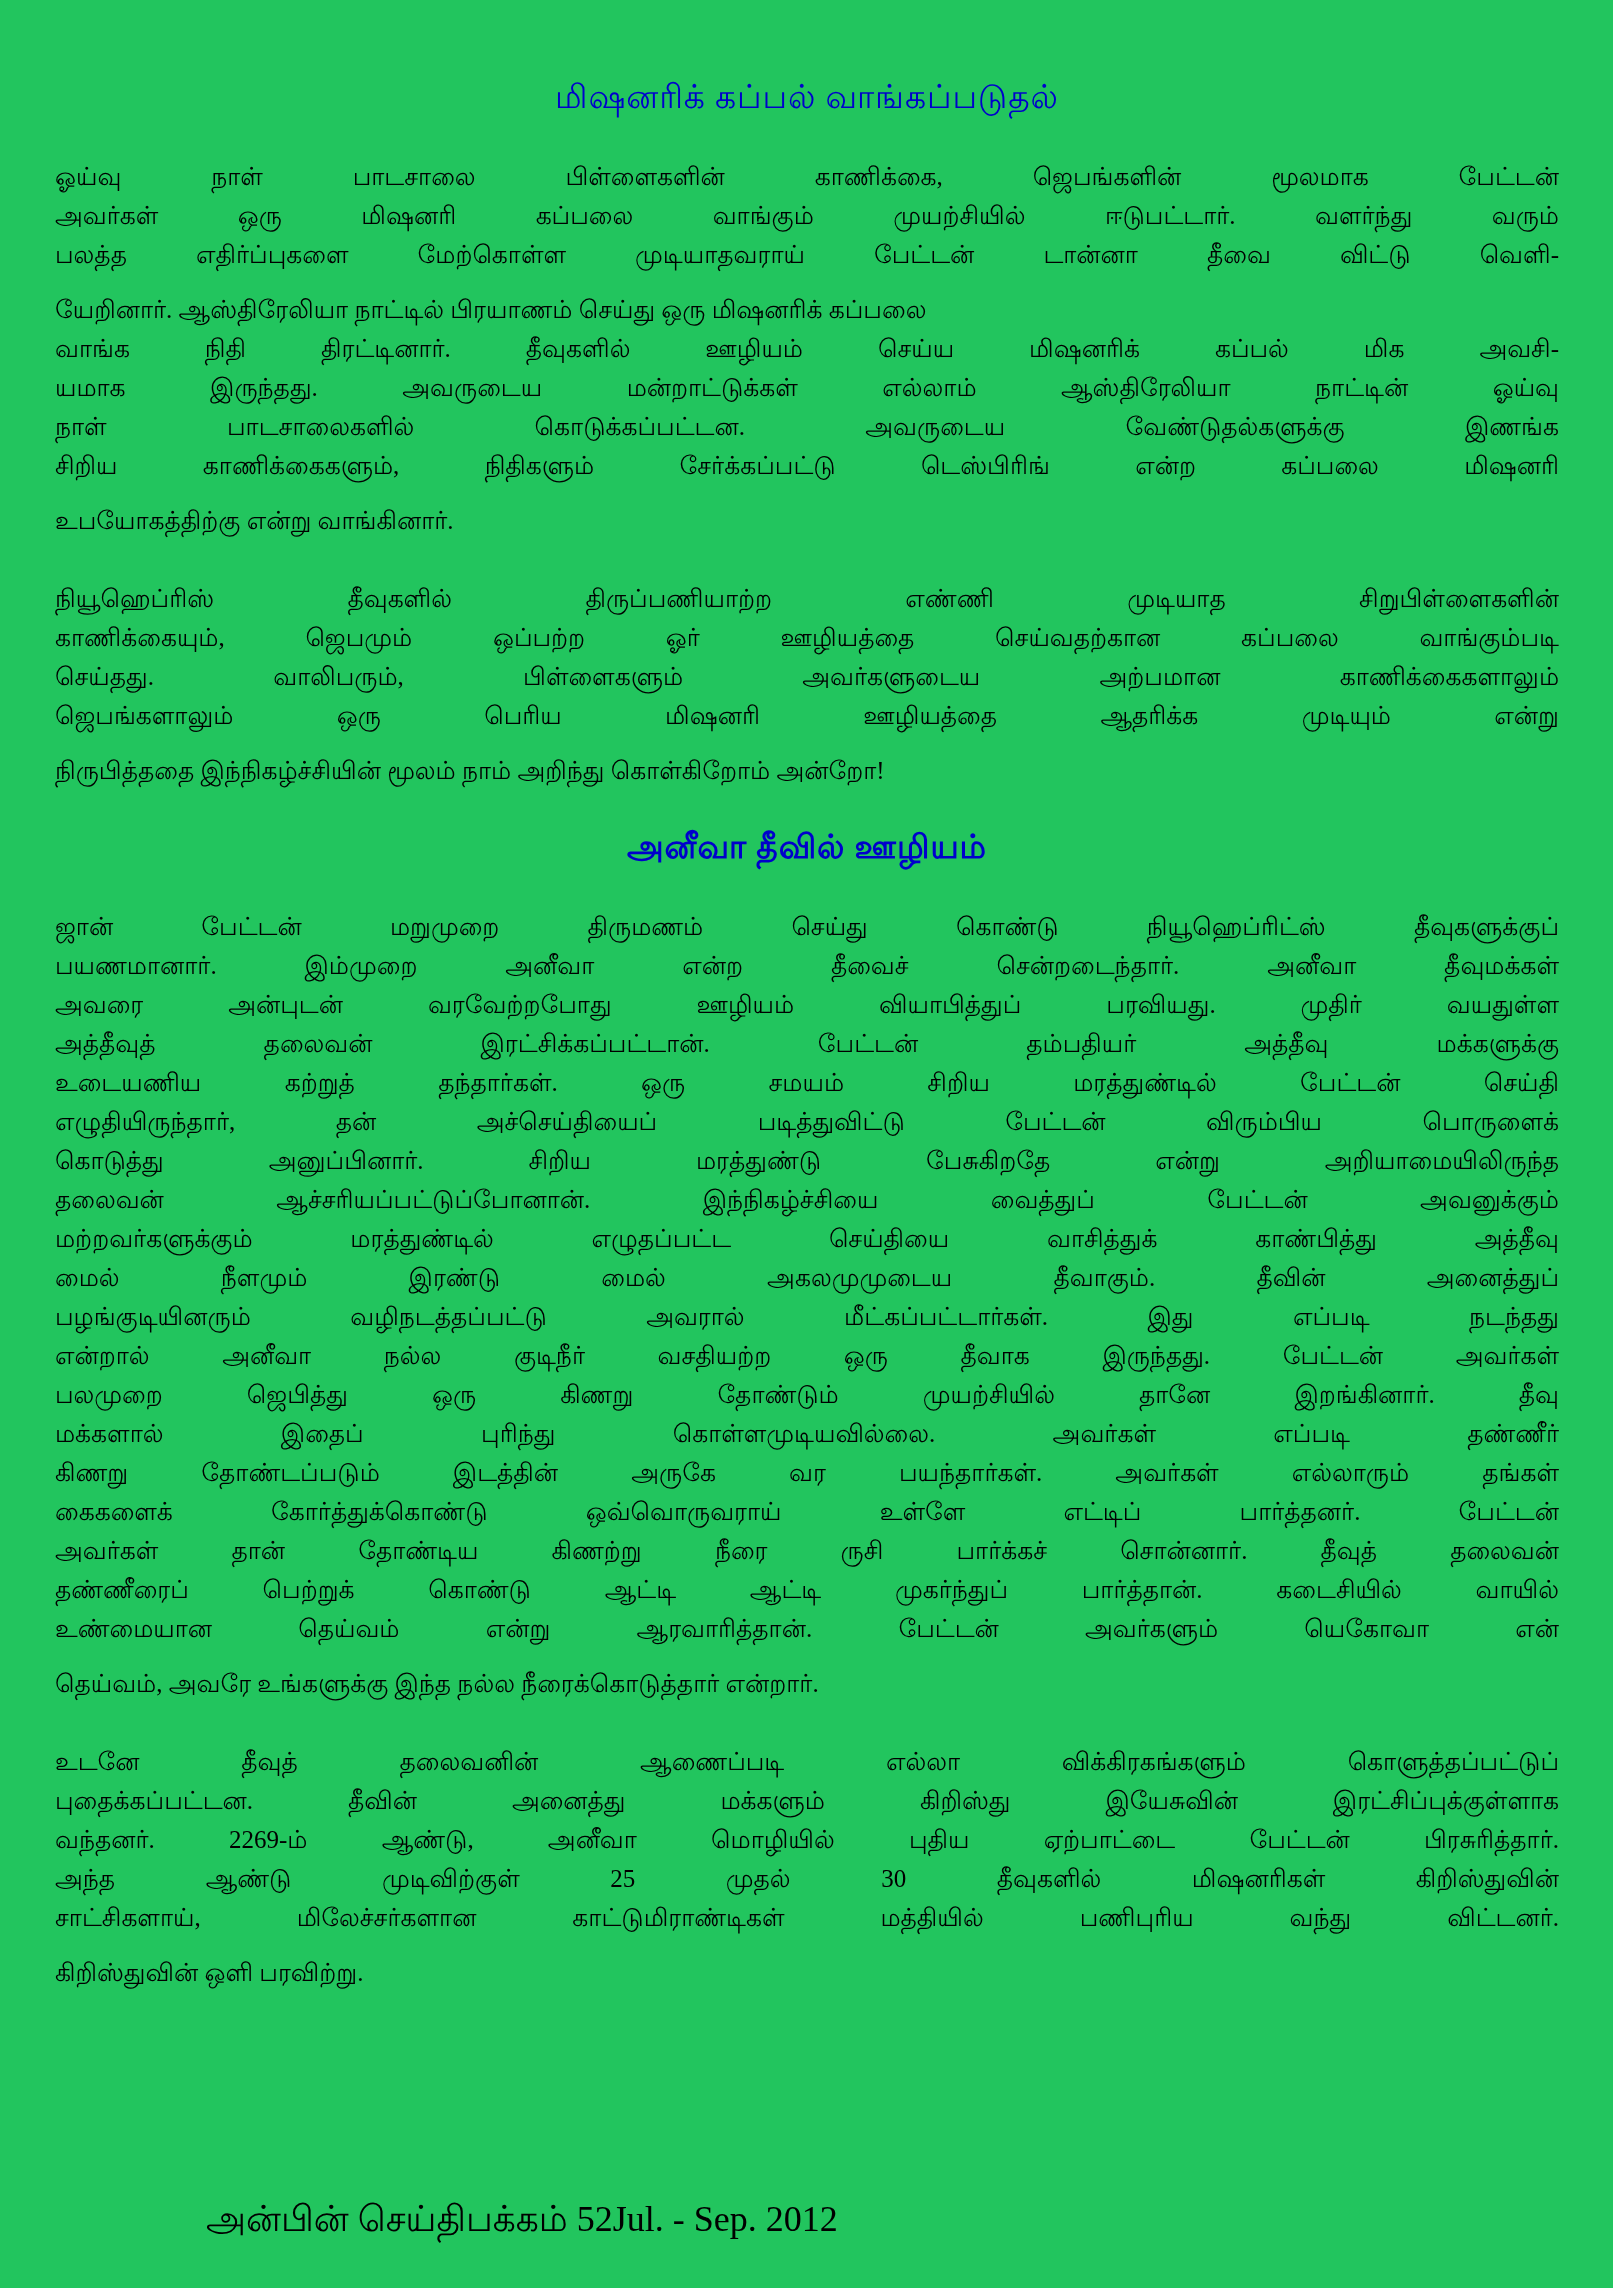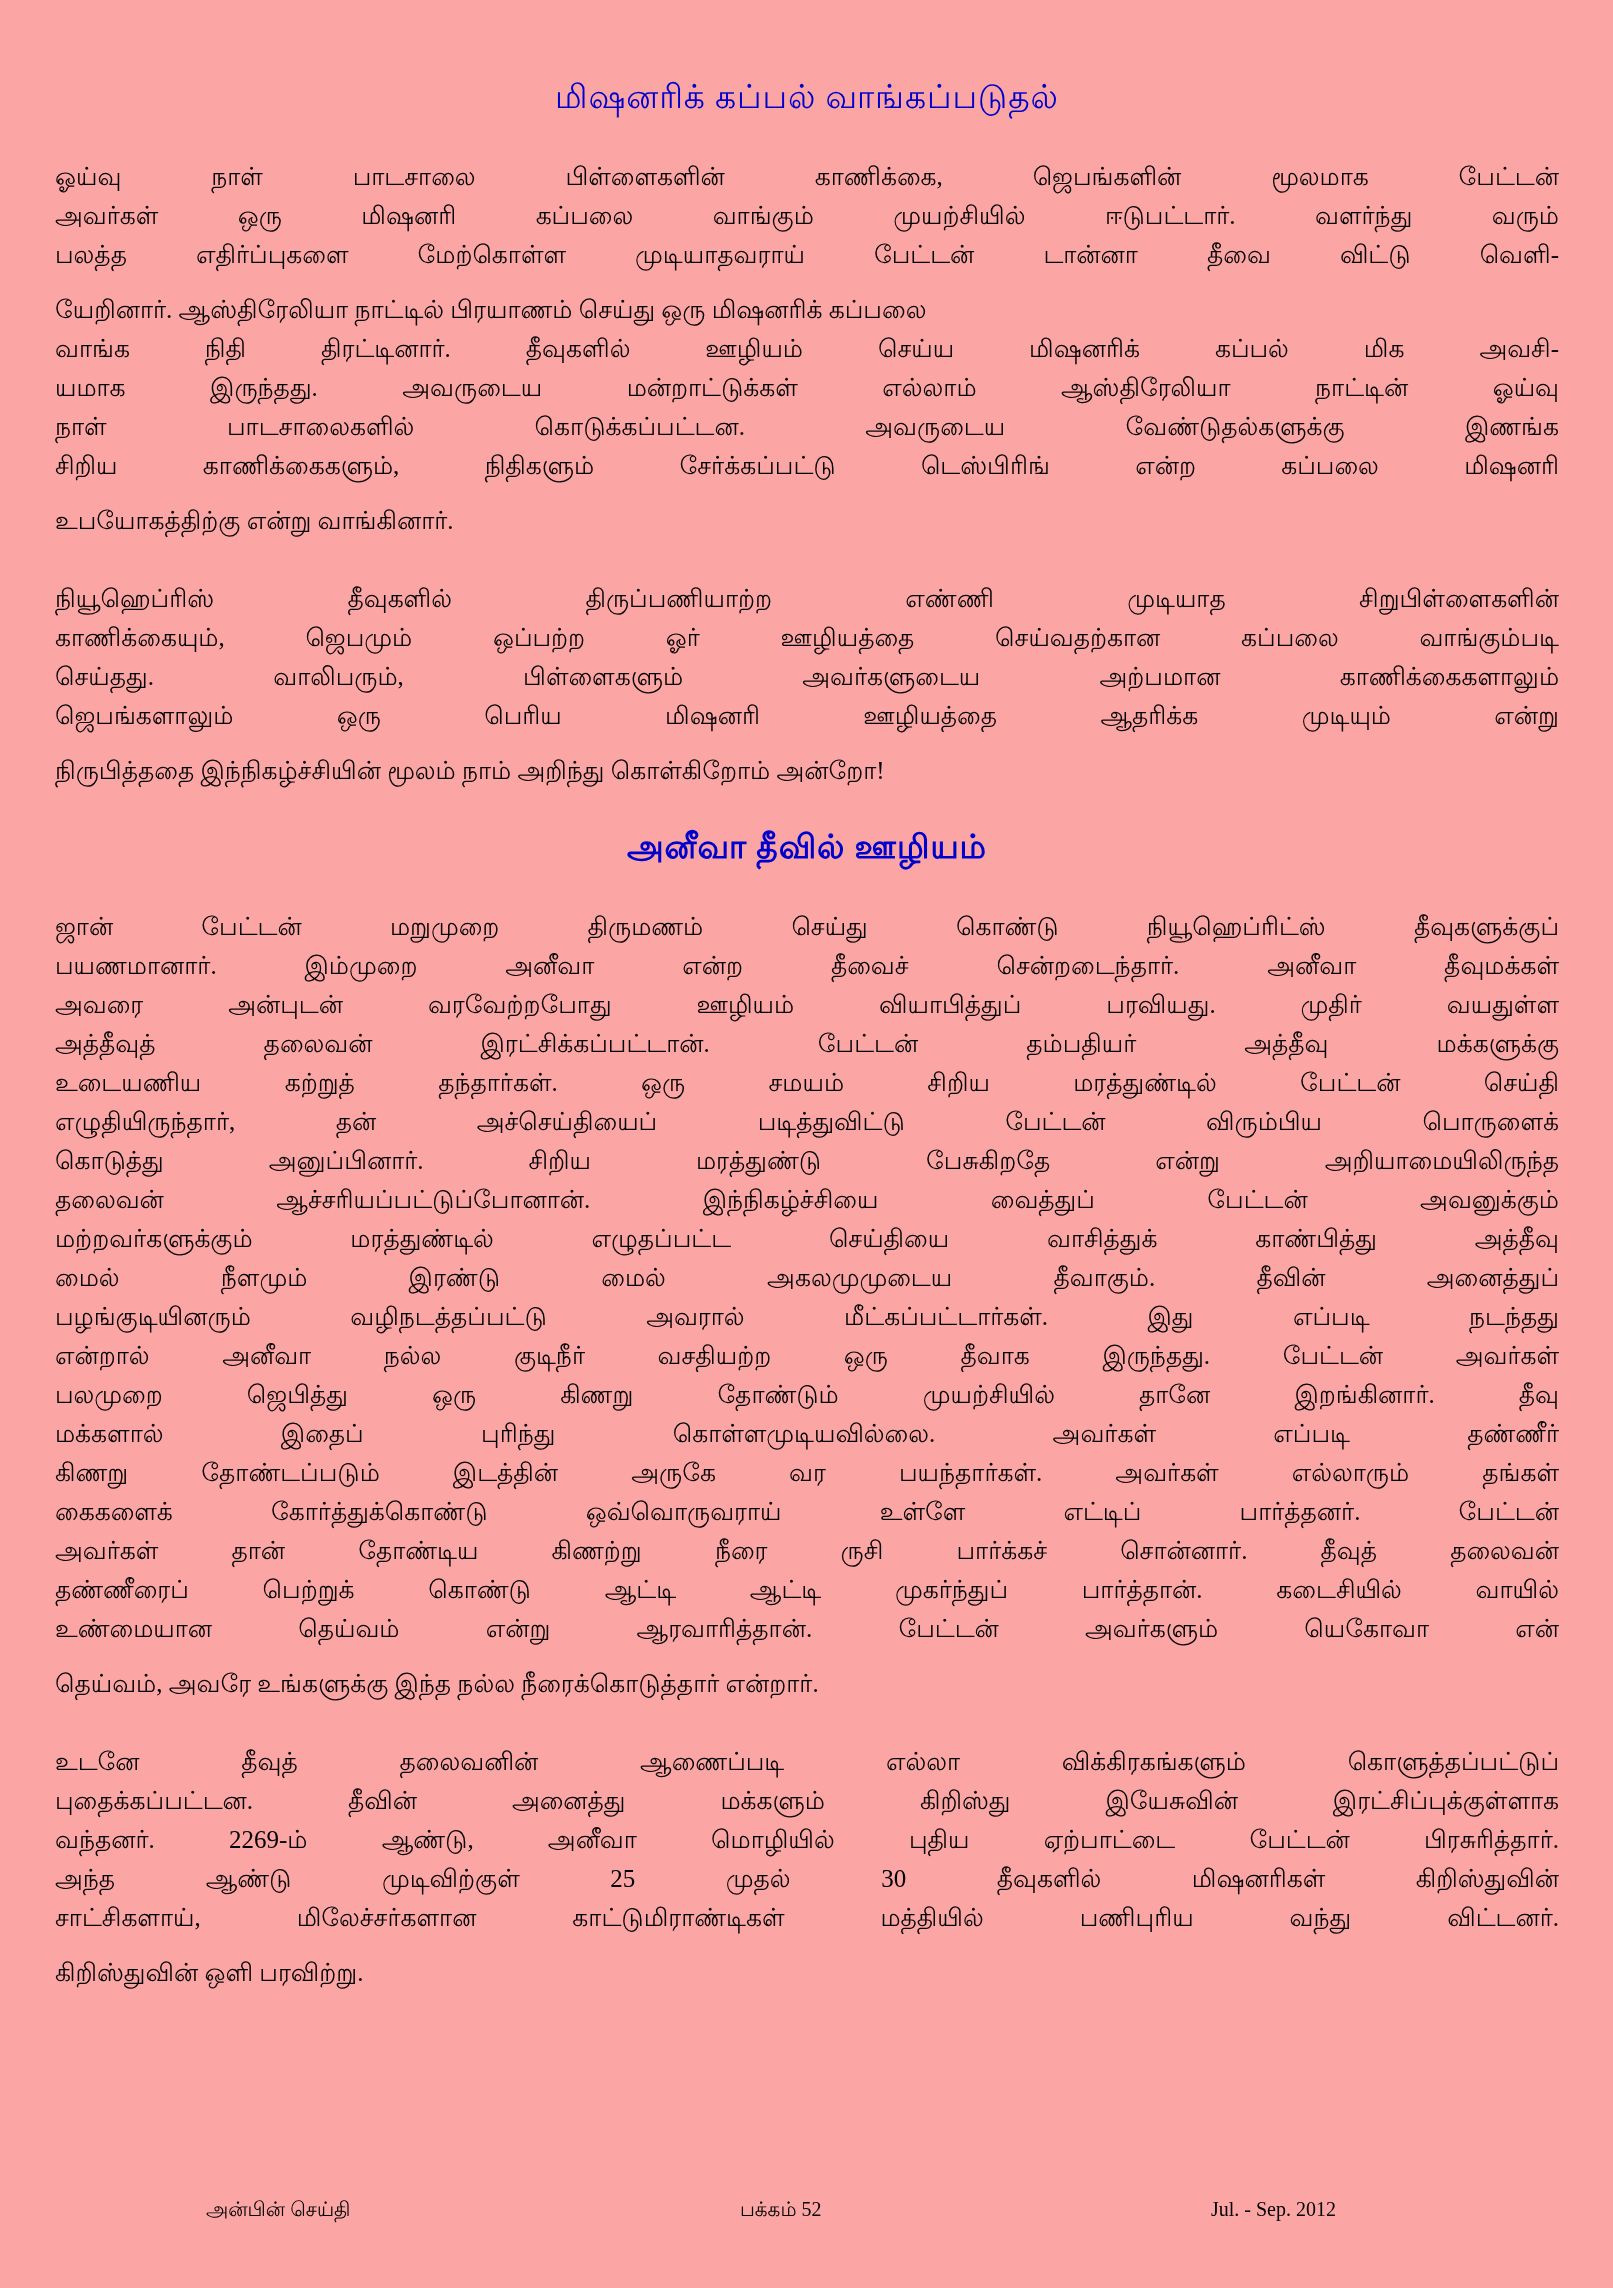--- a/index.html
+++ b/index.html
@@ -1,20 +1,20 @@
 <!DOCTYPE html>
 <html lang="ta" style="--heading-color: #0000CC;font-size:14.8px"><head>
 <meta charset="utf-8">
 <style>
   html, body { margin: 0; padding: 0; background: #ffffff; }
   .page {
     position: relative;
     width: 1613px;
     height: 2289px;
-    background: #fca5a5;
+    background: #22c55e;
     font-family: "Liberation Serif", "DejaVu Serif", serif;
     color: #000000;
     box-sizing: border-box;
     padding: 79px 54px 0 55px;
     overflow: hidden;
   }
   .heading {
     text-align: center;
     color: var(--heading-color, #0000CC);
     font-size: 33px;
@@ -36,23 +36,23 @@
     text-align-last: left;
     margin-top: 16px;
   }
   .footer {
     position: absolute;
     left: 0;
     right: 0;
     top: 2198px;
     display: flex;
     align-items: baseline;
-    justify-content: space-between;
+    justify-content: flex-start;
     padding: 0 277px 0 206px;
-    font-size: 20px;
+    font-size: 36px;
   }
   .footer .f-item { white-space: nowrap; }
 </style>
 </head>
 <body>
 
 <div class="page">
 
   <h1 class="heading">மிஷனரிக் கப்பல் வாங்கப்படுதல்</h1>
 

